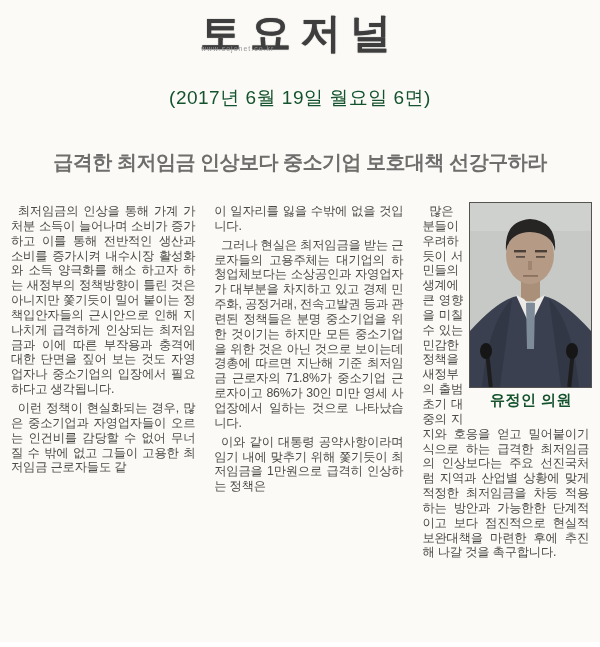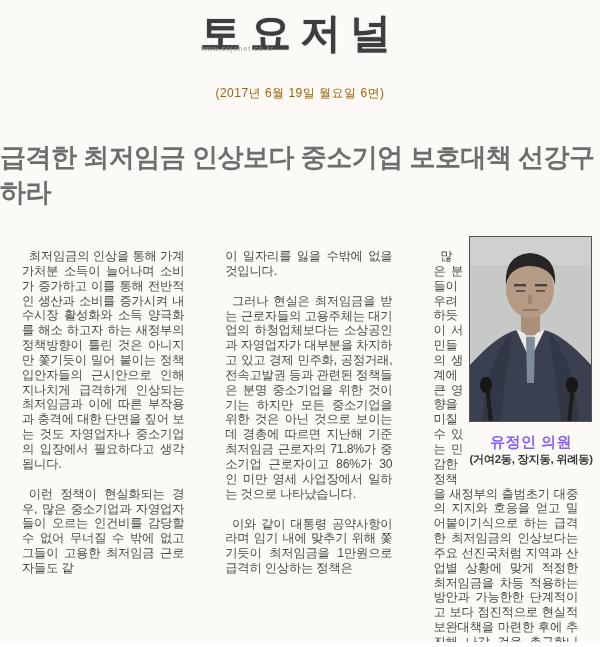--- a/index.html
+++ b/index.html
@@ -35,31 +35,31 @@
     font-size: 7px;
     letter-spacing: 1px;
     color: #9a9a9a;
     filter: blur(0.4px);
   }
 
   
   .dateline {
     margin-top: 24px;
     text-align: center;
-    font-size: 12px;
+    font-size: 19px;
     font-weight: 500;
     letter-spacing: 0.5px;
-    color: #a16207;
+    color: #14532d;
   }
 
   
   .headline {
     margin-top: 38px;
-    text-align: left;
-    font-size: 26px;
+    text-align: center;
+    font-size: 20px;
     font-weight: 700;
     letter-spacing: -0.5px;
     color: #6f6e6c;
   }
 
   
   .article {
     display: flex;
     gap: 11px;
     margin-top: 24px;
@@ -68,42 +68,42 @@
     font-size: 12.3px;
     line-height: 14.85px;
     letter-spacing: -0.2px;
     text-align: justify;
     word-break: break-all;
   }
   .col { flex: 1 1 0; }
   .col-1 { flex-basis: 196px; }
   .col-2 { flex-basis: 201px; }
   .col-3 { flex-basis: 178px; }
-  .col p { margin: 15px; }
+  .col p { margin: 4px; }
   .col p.indent { text-indent: 0.55em; }
 
   
   .portrait-figure {
     float: right;
     width: 124px;
     margin: 2px 0 6px 6px;
     text-align: center;
   }
   .photo-frame {
     width: 123px;
     height: 186px;
     border: 1px solid #55534f;
     background: #c6c8c5;
     line-height: 0;
   }
   .caption-name {
-    margin-top: 13px;
+    margin-top: 5px;
     font-size: 15px;
     font-weight: 700;
-    color: #8b5cf6;
+    color: #14532d;
     letter-spacing: 0.5px;
   }
   .caption-area {
     margin-top: 2px;
     font-size: 11.3px;
     font-weight: 700;
     color: #3b3a38;
     letter-spacing: -0.3px;
   }
 </style>
@@ -165,20 +165,19 @@
             <rect x="58" y="58" width="4" height="9" fill="#a08671"></rect>
             <rect x="53" y="72" width="15" height="1.8" fill="#8a7160"></rect>
 
             <rect x="17" y="150" width="4" height="34" fill="#1d1d1d" transform="rotate(-6 19 167)"></rect>
             <ellipse cx="16" cy="148" rx="6" ry="8" fill="#161616"></ellipse>
             <rect x="99" y="150" width="4" height="34" fill="#1d1d1d" transform="rotate(6 101 167)"></rect>
             <ellipse cx="102" cy="148" rx="6" ry="8" fill="#161616"></ellipse>
           </svg>
         </div>
         <div class="caption-name">유정인 의원</div>
-        <div class="caption-area">(거여2동, 장지동, 위례동)</div>
       </div>
 
       <p class="indent">많은 분들이 우려하듯이 서민들의 생계에 큰 영향을 미칠 수 있는 민감한 정책을 새정부의 출범초기 대중의 지지와 호응을 얻고 밀어붙이기식으로 하는 급격한 최저임금의 인상보다는 주요 선진국처럼 지역과 산업별 상황에 맞게 적정한 최저임금을 차등 적용하는 방안과 가능한한 단계적이고 보다 점진적으로 현실적 보완대책을 마련한 후에 추진해 나갈 것을 촉구합니다.</p>
     </div>
 
   </div>
 </div>
 
 </body></html>

